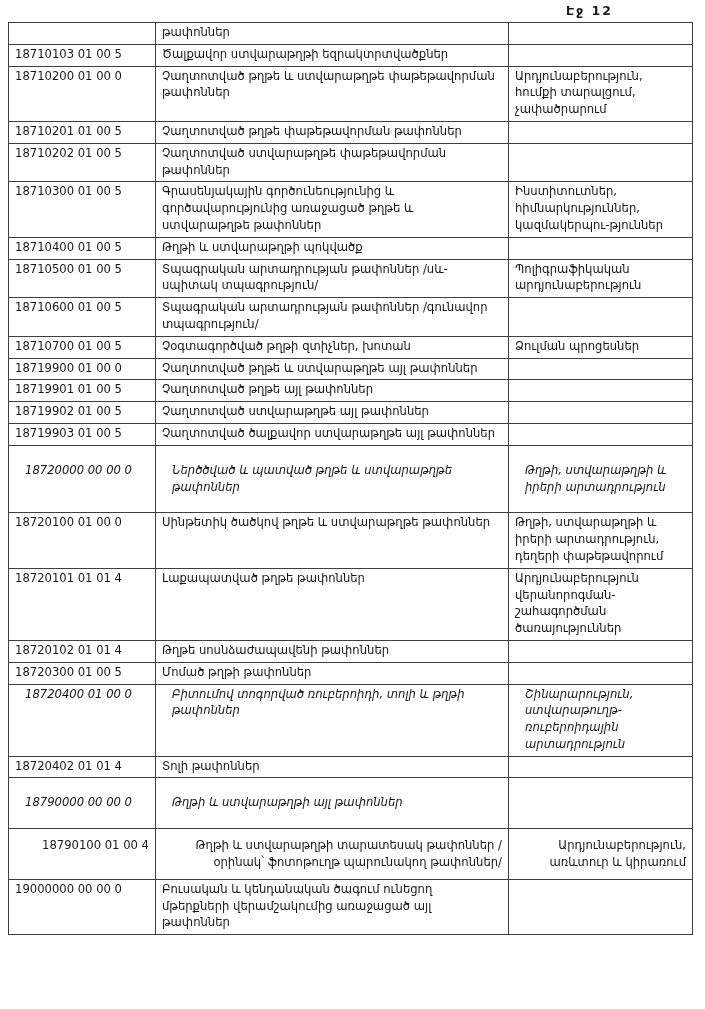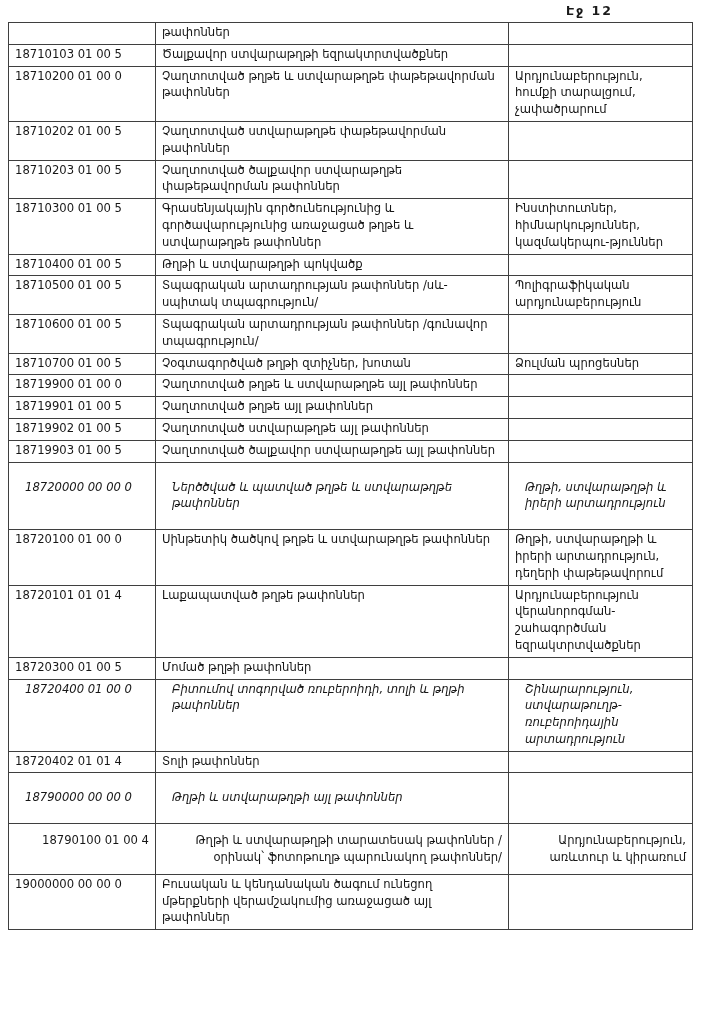--- a/index.html
+++ b/index.html
@@ -65,27 +65,27 @@
           <td class="col-code">18710103 01 00 5</td>
           <td class="">Ծալքավոր ստվարաթղթի եզրակտրտվածքներ</td>
           <td class=""></td>
         </tr>
         <tr>
           <td class="col-code">18710200 01 00 0</td>
           <td class="">Չաղտոտված թղթե և ստվարաթղթե փաթեթավորման թափոններ</td>
           <td class="">Արդյունաբերություն, հումքի տարալցում, չափածրարում</td>
         </tr>
         <tr>
-          <td class="col-code">18710202 01 00 5</td>
-          <td class="">Չաղտոտված ստվարաթղթե փաթեթավորման թափոններ</td>
+          <td class="col-code">18710201 01 00 5</td>
+          <td class="">Չաղտոտված թղթե փաթեթավորման թափոններ</td>
           <td class=""></td>
         </tr>
         <tr>
-          <td class="col-code">18710203 01 00 5</td>
-          <td class="">Չաղտոտված ծալքավոր ստվարաթղթե փաթեթավորման թափոններ</td>
+          <td class="col-code">18710202 01 00 5</td>
+          <td class="">Չաղտոտված ստվարաթղթե փաթեթավորման թափոններ</td>
           <td class=""></td>
         </tr>
         <tr>
           <td class="col-code">18710300 01 00 5</td>
           <td class="">Գրասենյակային գործունեությունից և գործավարությունից առաջացած թղթե և ստվարաթղթե թափոններ</td>
           <td class="">Ինստիտուտներ, հիմնարկություններ, կազմակերպու-թյուններ</td>
         </tr>
         <tr>
           <td class="col-code">18710400 01 00 5</td>
           <td class="">Թղթի և ստվարաթղթի պոկվածք</td>
@@ -132,21 +132,26 @@
           <td class="">Թղթի, ստվարաթղթի և իրերի արտադրություն</td>
         </tr>
         <tr>
           <td class="col-code">18720100 01 00 0</td>
           <td class="">Սինթետիկ ծածկով թղթե և ստվարաթղթե թափոններ</td>
           <td class="">Թղթի, ստվարաթղթի և իրերի արտադրություն, դեղերի փաթեթավորում</td>
         </tr>
         <tr>
           <td class="col-code">18720101 01 01 4</td>
           <td class="">Լաքապատված թղթե թափոններ</td>
-          <td class="">Արդյունաբերություն վերանորոգման-շահագործման եզրակտրտվածքներ</td>
+          <td class="">Արդյունաբերություն վերանորոգման-շահագործման ծառայություններ</td>
+        </tr>
+        <tr>
+          <td class="col-code">18720102 01 01 4</td>
+          <td class="">Թղթե սոսնձաժապավենի թափոններ</td>
+          <td class=""></td>
         </tr>
         <tr>
           <td class="col-code">18720300 01 00 5</td>
           <td class="">Մոմած թղթի թափոններ</td>
           <td class=""></td>
         </tr>
         <tr class="italic">
           <td class="col-code">18720400 01 00 0</td>
           <td class="">Բիտումով տոգորված ռուբերոիդի, տոլի և թղթի թափոններ</td>
           <td class="">Շինարարություն, ստվարաթուղթ-ռուբերոիդային արտադրություն</td>

